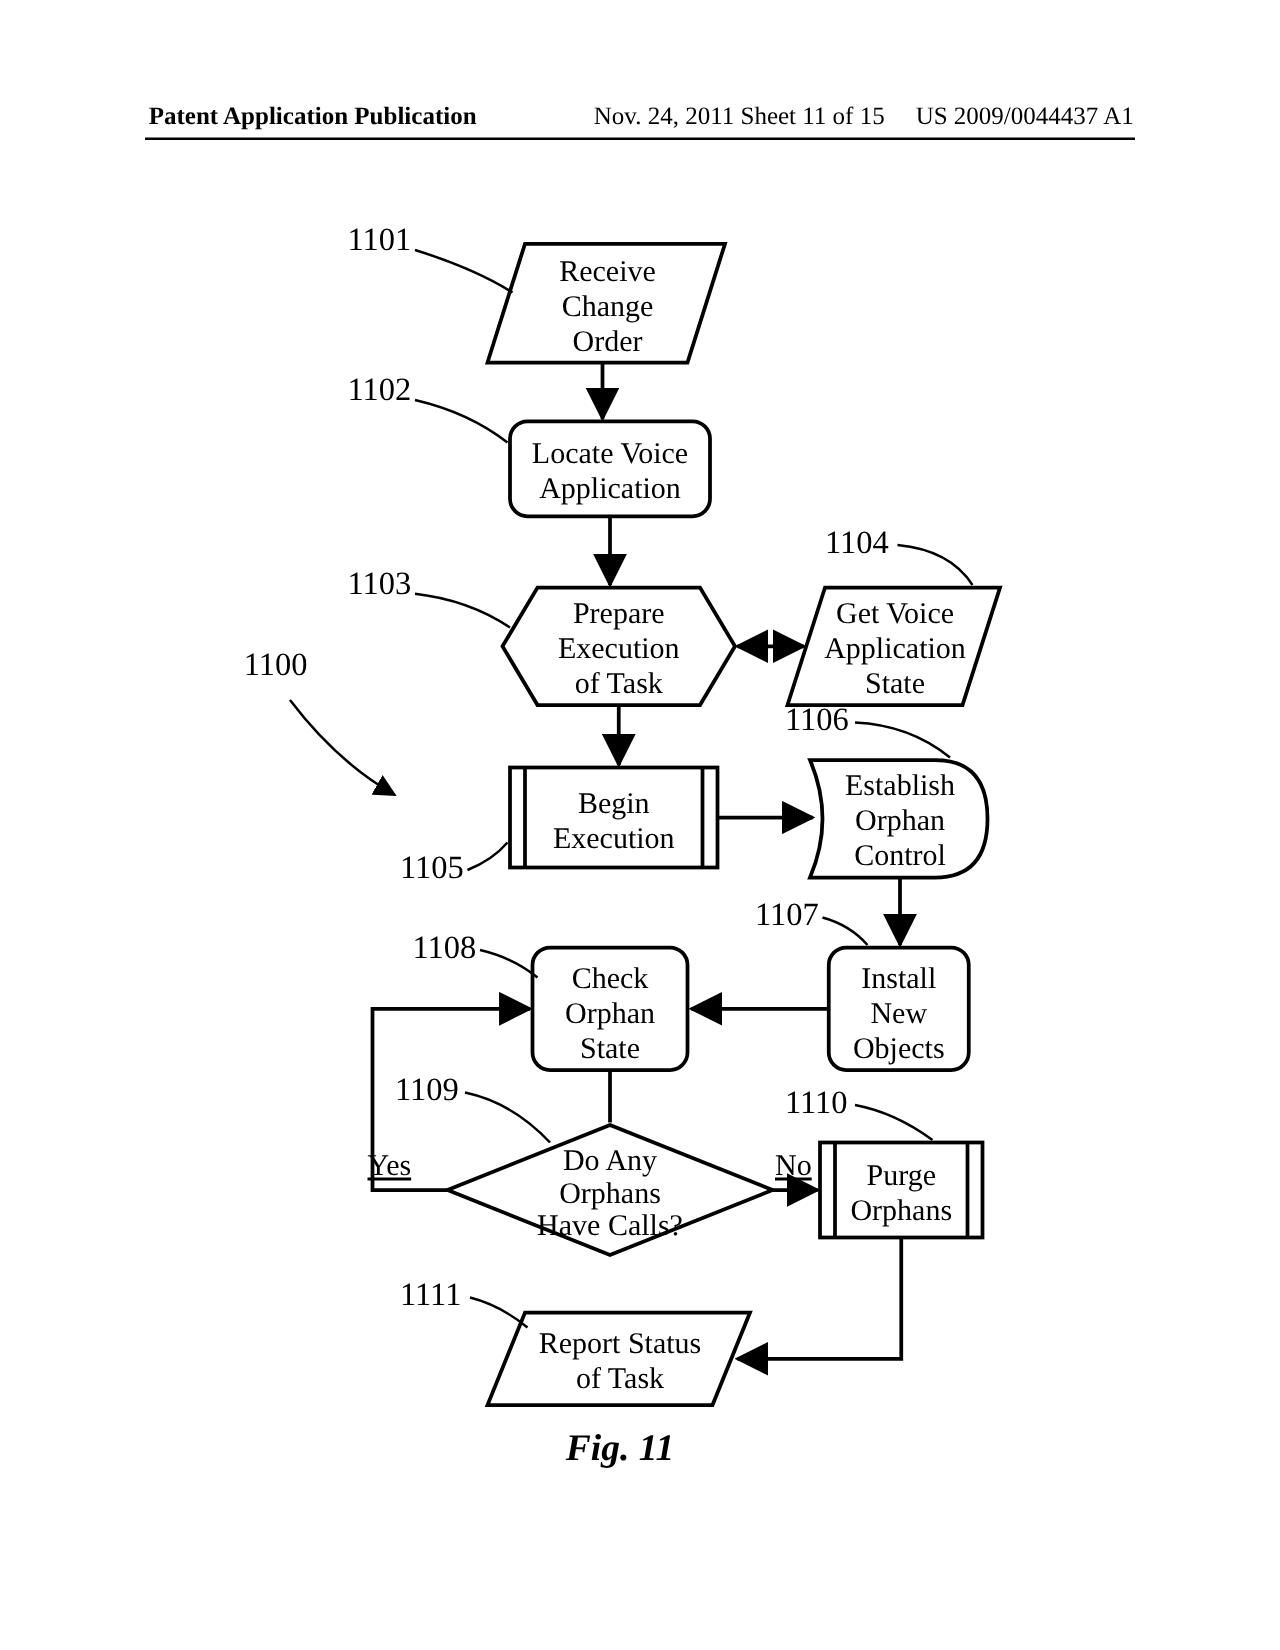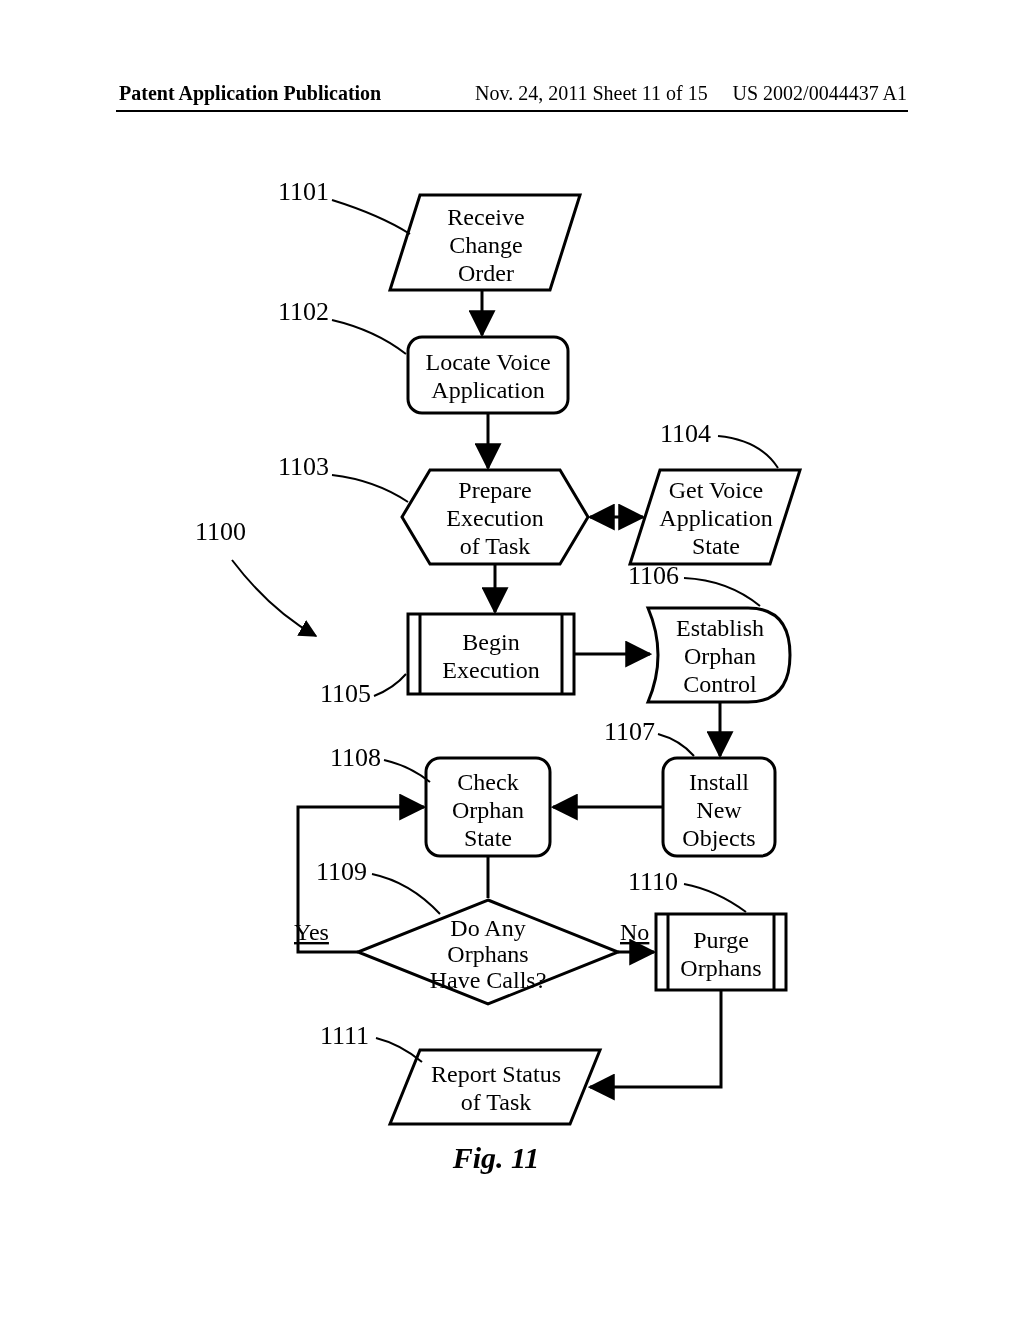--- a/index.html
+++ b/index.html
@@ -82,21 +82,21 @@
   }
 </style>
 </head>
 <body>
 
 <div class="page">
 
   <div class="header">
     <div class="hl">Patent Application Publication</div>
     <div class="hc">Nov. 24, 2011   Sheet 11 of 15</div>
-    <div class="hr">US 2002/0044437 A1</div>
+    <div class="hr">US 2009/0044437 A1</div>
     <div class="rule"></div>
   </div>
 
   <div class="svg-wrap">
     <svg width="1024" height="1320" viewBox="0 0 1024 1320">
 
       <defs>
         <marker id="arrow" viewBox="0 0 12 12" refX="11" refY="6" markerWidth="9" markerHeight="9" orient="auto-start-reverse">
           <path d="M 0 0 L 12 6 L 0 12 z" fill="#000"></path>
         </marker>

